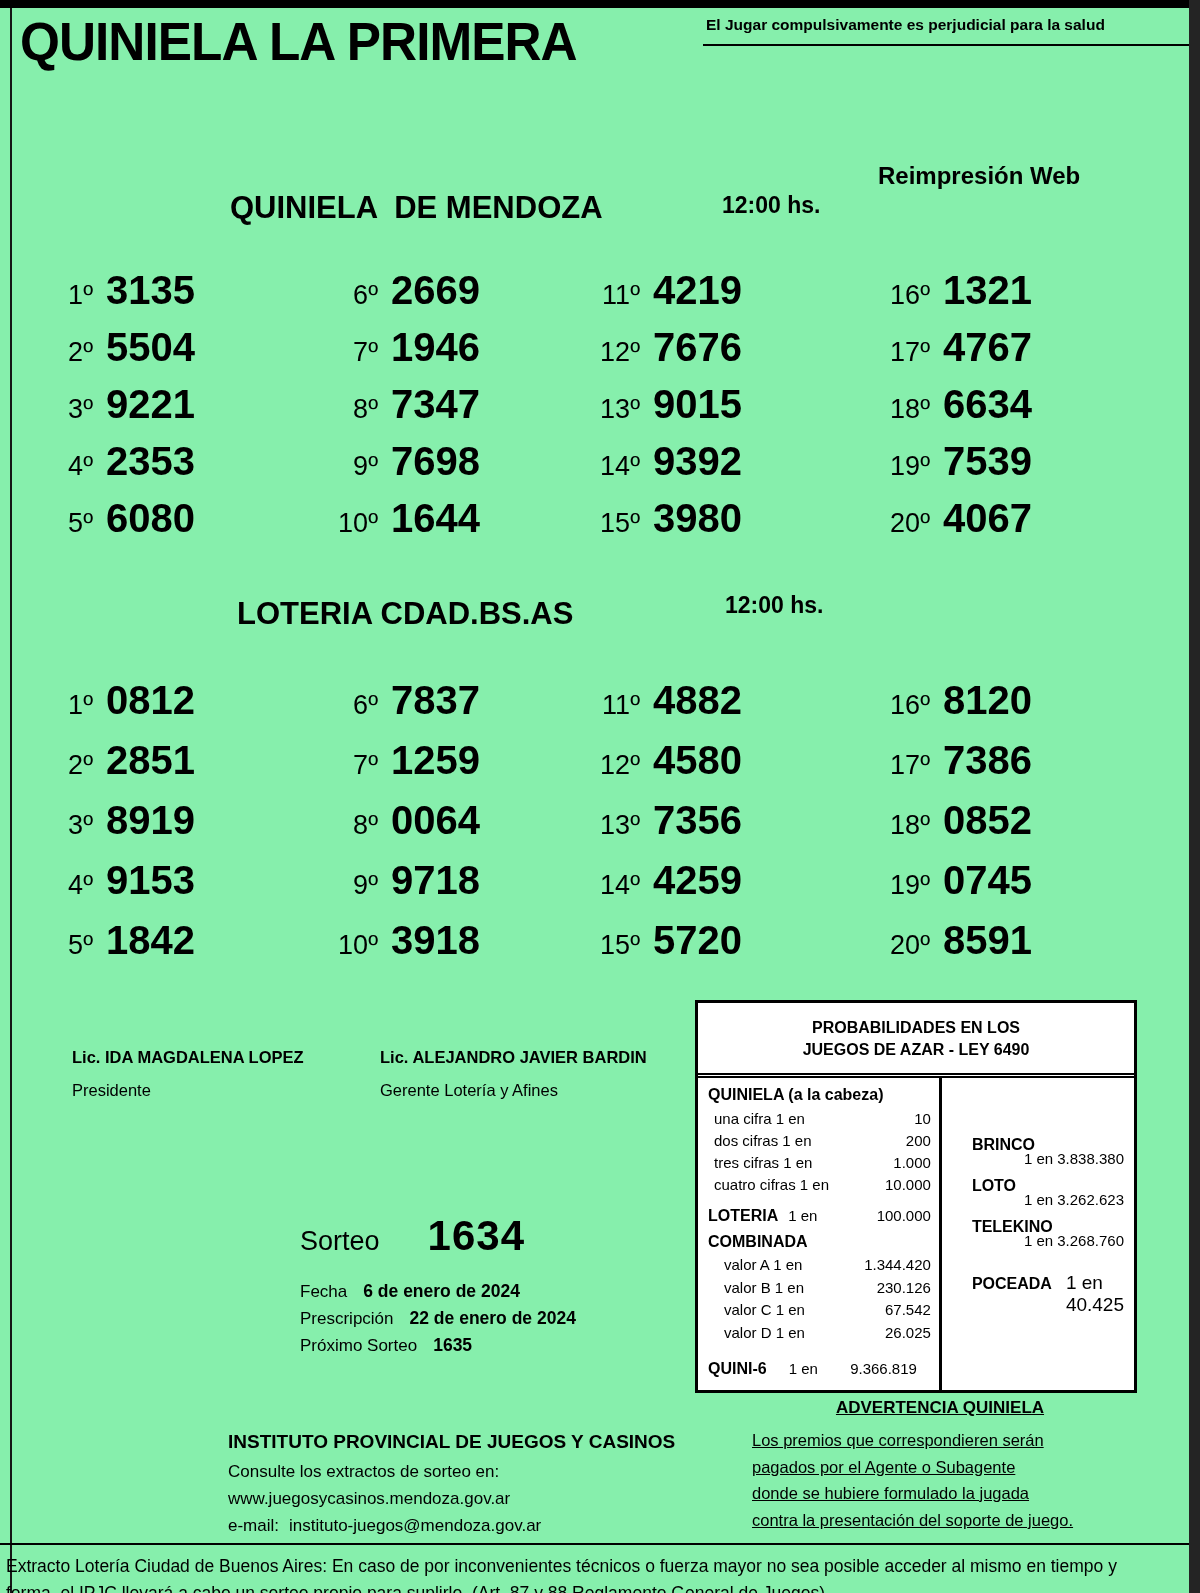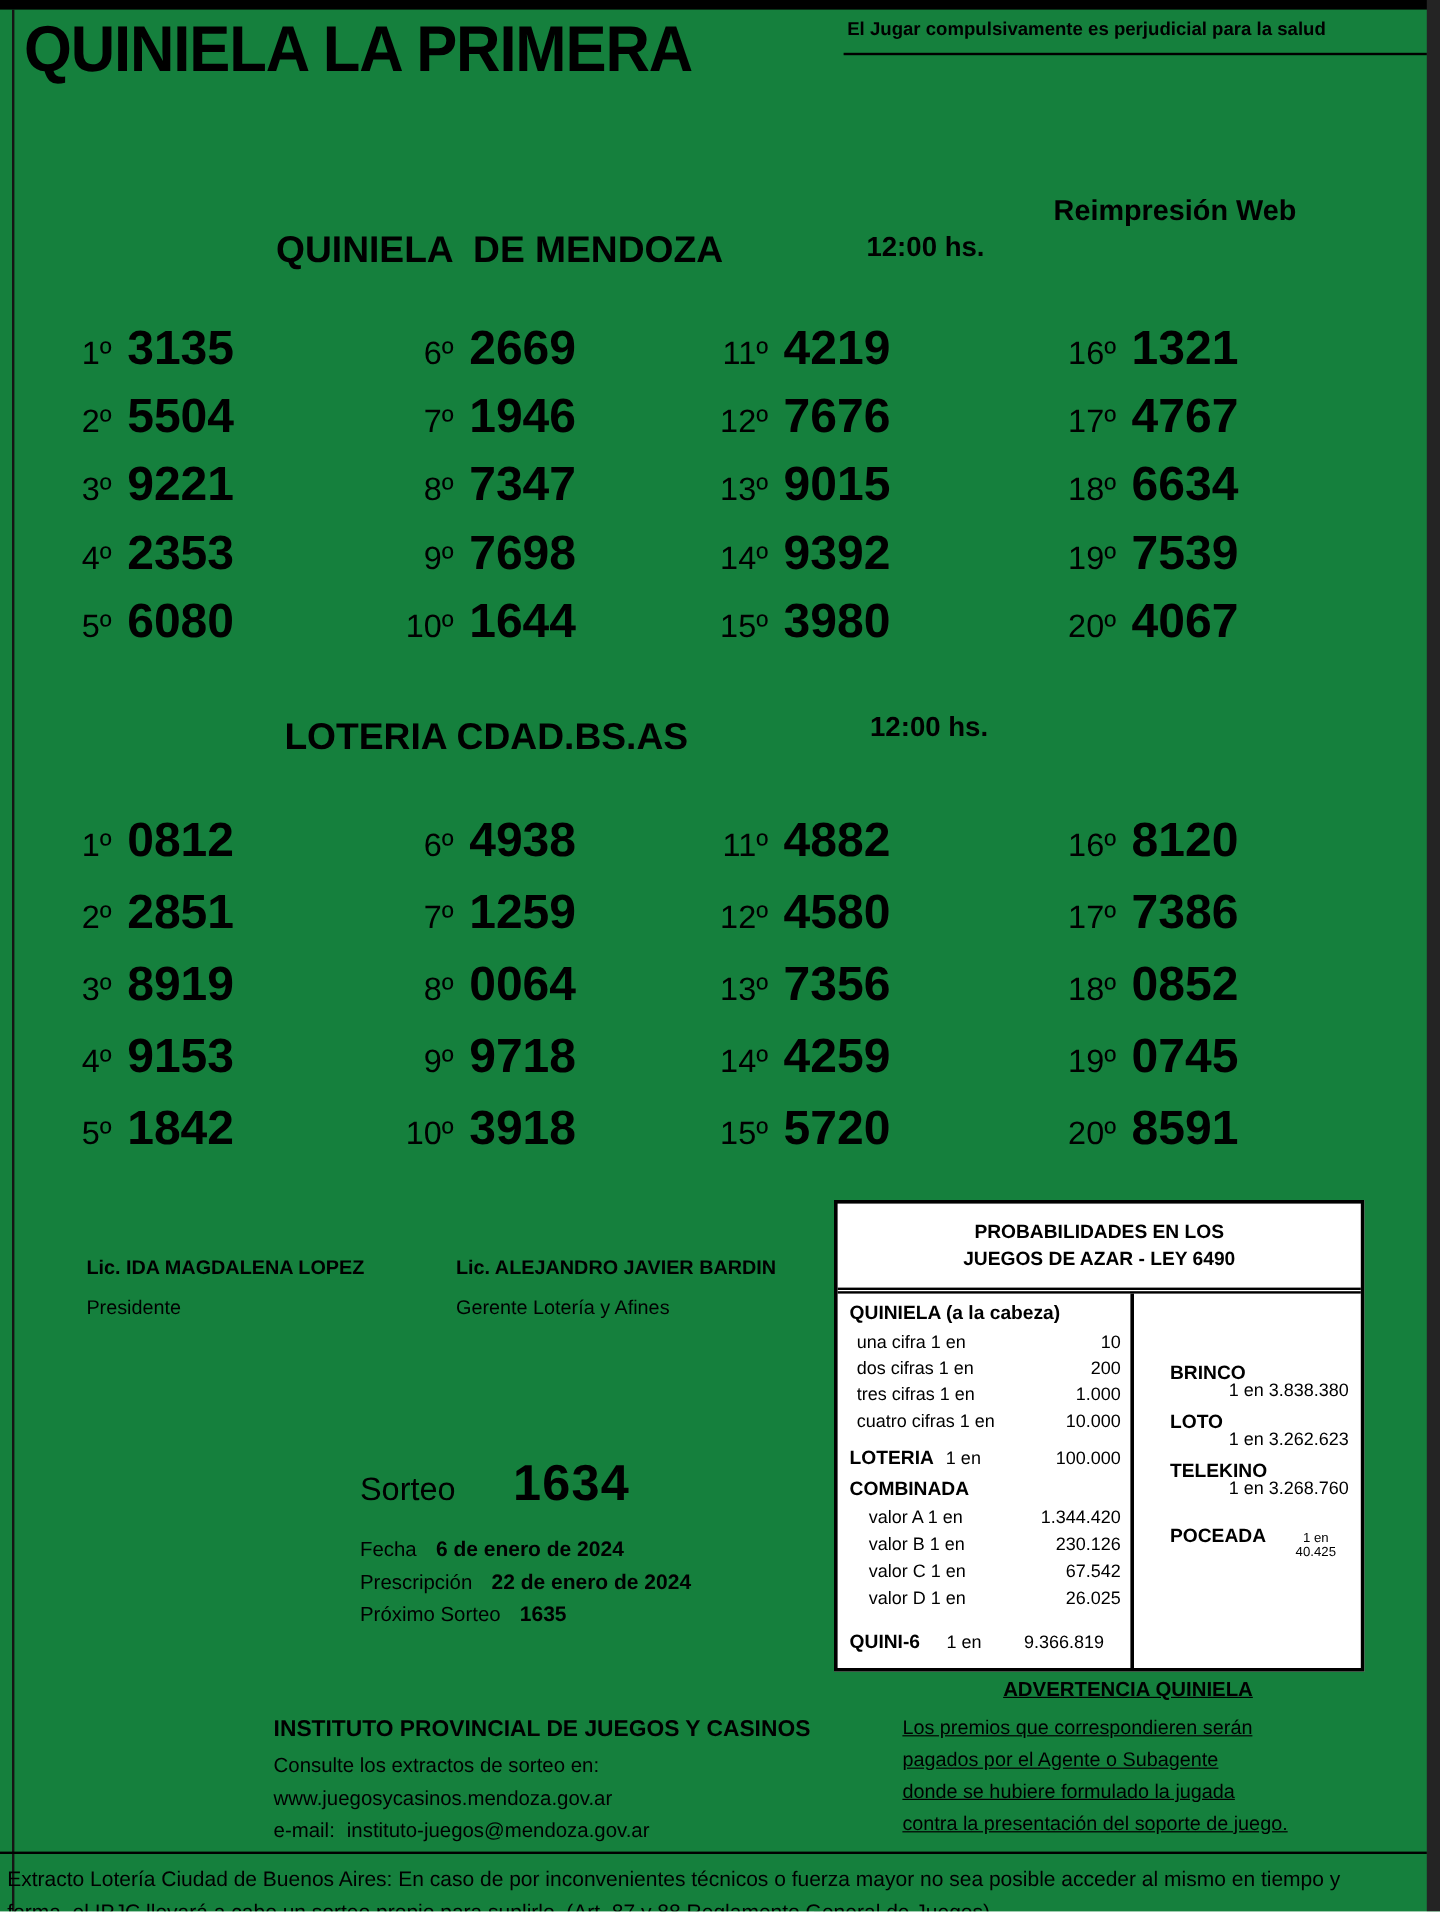--- a/index.html
+++ b/index.html
@@ -1,18 +1,18 @@
 <!DOCTYPE html>
 <html><head>
 <meta charset="utf-8">
 <style>
   * { margin:0; padding:0; box-sizing:border-box; }
   html,body { background:#fff; }
   body { font-family:"Liberation Sans", sans-serif; color:#000; }
-  .page { position:relative; width:1200px; height:1593px; background:#15803d; overflow:hidden;padding-left:40px; }
+  .page { position:relative; width:1200px; height:1593px; background:#86efac; overflow:hidden;padding-left:40px; }
 
   .top-bar   { position:absolute; top:0; left:0; width:100%; height:8px; background:#000; }
   .left-edge { position:absolute; left:10px; top:8px; width:2px; height:1585px; background:#151515; }
   .right-band{ position:absolute; right:0; top:0; width:11px; height:100%; background:#242424; }
 
   .main-title { position:absolute; left:20px; top:10px; font-size:54px; font-weight:bold;
                 letter-spacing:-1px; transform:scaleX(0.95); transform-origin:left top; white-space:nowrap; }
   .top-warning { position:absolute; left:706px; top:16px; width:482px; font-size:15.5px; font-weight:bold; }
   .warn-underline { position:absolute; left:703px; top:44px; width:486px; height:2px; background:#000; }
 
@@ -56,21 +56,21 @@
   .prow-q6 { display:flex; margin-top:12px; line-height:26px; }
   .prow-q6 .glabel { font-weight:bold; font-size:16px; }
   .prow-q6 .gmid { margin-left:22px; }
   .prow-q6 .pval { margin-right:14px; }
 
   .game { margin-bottom:9px; }
   .gname { font-weight:bold; font-size:16px; line-height:18px; }
   .gval  { text-align:right; font-size:15px; margin-top:-4px; line-height:18px; }
   .game-inline { display:flex; align-items:baseline; margin-top:22px; }
   .game-inline .gname { }
-  .game-inline .gval2 { margin-left:14px; font-size:11px;text-align:center; }
+  .game-inline .gval2 { margin-left:14px; font-size:19px; }
 
   .sorteo { position:absolute; left:300px; top:1212px; }
   .sorteo-row1 { display:flex; align-items:baseline; margin-bottom:18px; }
   .sorteo-label { font-size:27px; }
   .sorteo-num { font-size:42px; font-weight:bold; margin-left:48px; letter-spacing:1px; }
   .draw-row { font-size:17px; line-height:27px; }
   .draw-val { font-weight:bold; margin-left:16px; font-size:17.5px; }
 
   .institute { position:absolute; left:228px; top:1428px; font-size:17px; line-height:27px; }
   .iname { font-weight:bold; font-size:19px; margin-bottom:3px; }
@@ -201,21 +201,21 @@
     <div class="cell">
         <span class="pos">4º</span>
         <span class="num">9153</span>
       </div>
     <div class="cell">
         <span class="pos">5º</span>
         <span class="num">1842</span>
       </div>
     <div class="cell">
         <span class="pos">6º</span>
-        <span class="num">4938</span>
+        <span class="num">7837</span>
       </div>
     <div class="cell">
         <span class="pos">7º</span>
         <span class="num">1259</span>
       </div>
     <div class="cell">
         <span class="pos">8º</span>
         <span class="num">0064</span>
       </div>
     <div class="cell">

